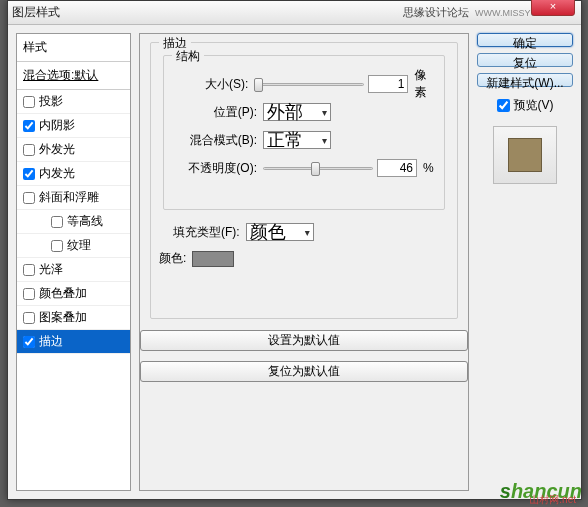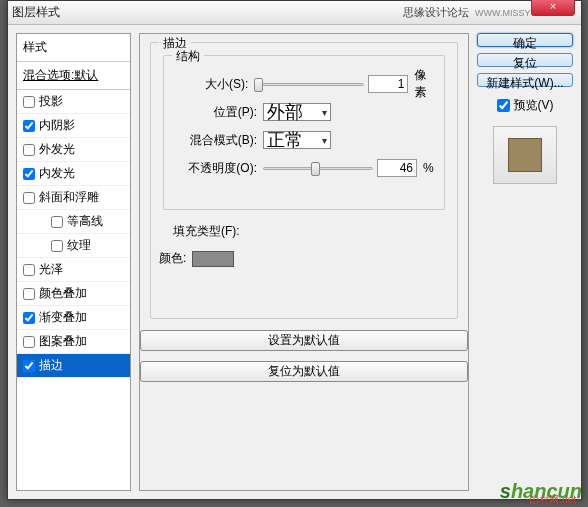--- a/index.html
+++ b/index.html
@@ -91,24 +91,20 @@
         </div>
       <div class="lp-item">
           <input type="checkbox" style="">
           <span>光泽</span>
         </div>
       <div class="lp-item">
           <input type="checkbox" style="">
           <span>颜色叠加</span>
         </div>
       <div class="lp-item">
-          <input type="checkbox" checked="" style="">
-          <span>渐变叠加</span>
-        </div>
-      <div class="lp-item">
           <input type="checkbox" style="">
           <span>图案叠加</span>
         </div>
       <div class="lp-item selected">
           <input type="checkbox" checked="" style="">
           <span>描边</span>
         </div>
     </div>
 
     <div class="mid-panel">
@@ -143,20 +139,23 @@
             <div class="slider">
                 <div class="slider-track"></div>
                 <div class="slider-thumb" style="left:48px"></div>
               </div>
             <input class="num-input" value="46" style="">
             <span class="unit">%</span>
           </div>
         </div>
         <div class="fill-row">
           <span style="margin-right:6px">填充类型(F):</span>
+          <div class="combo">
+              <span>颜色</span>
+            </div>
         </div>
         <div class="color-row">
           <span>颜色:</span>
           <div class="color-swatch"></div>
         </div>
       </div>
       <div class="btn-row">
         <div class="btn">设置为默认值</div>
         <div class="btn">复位为默认值</div>
       </div>

